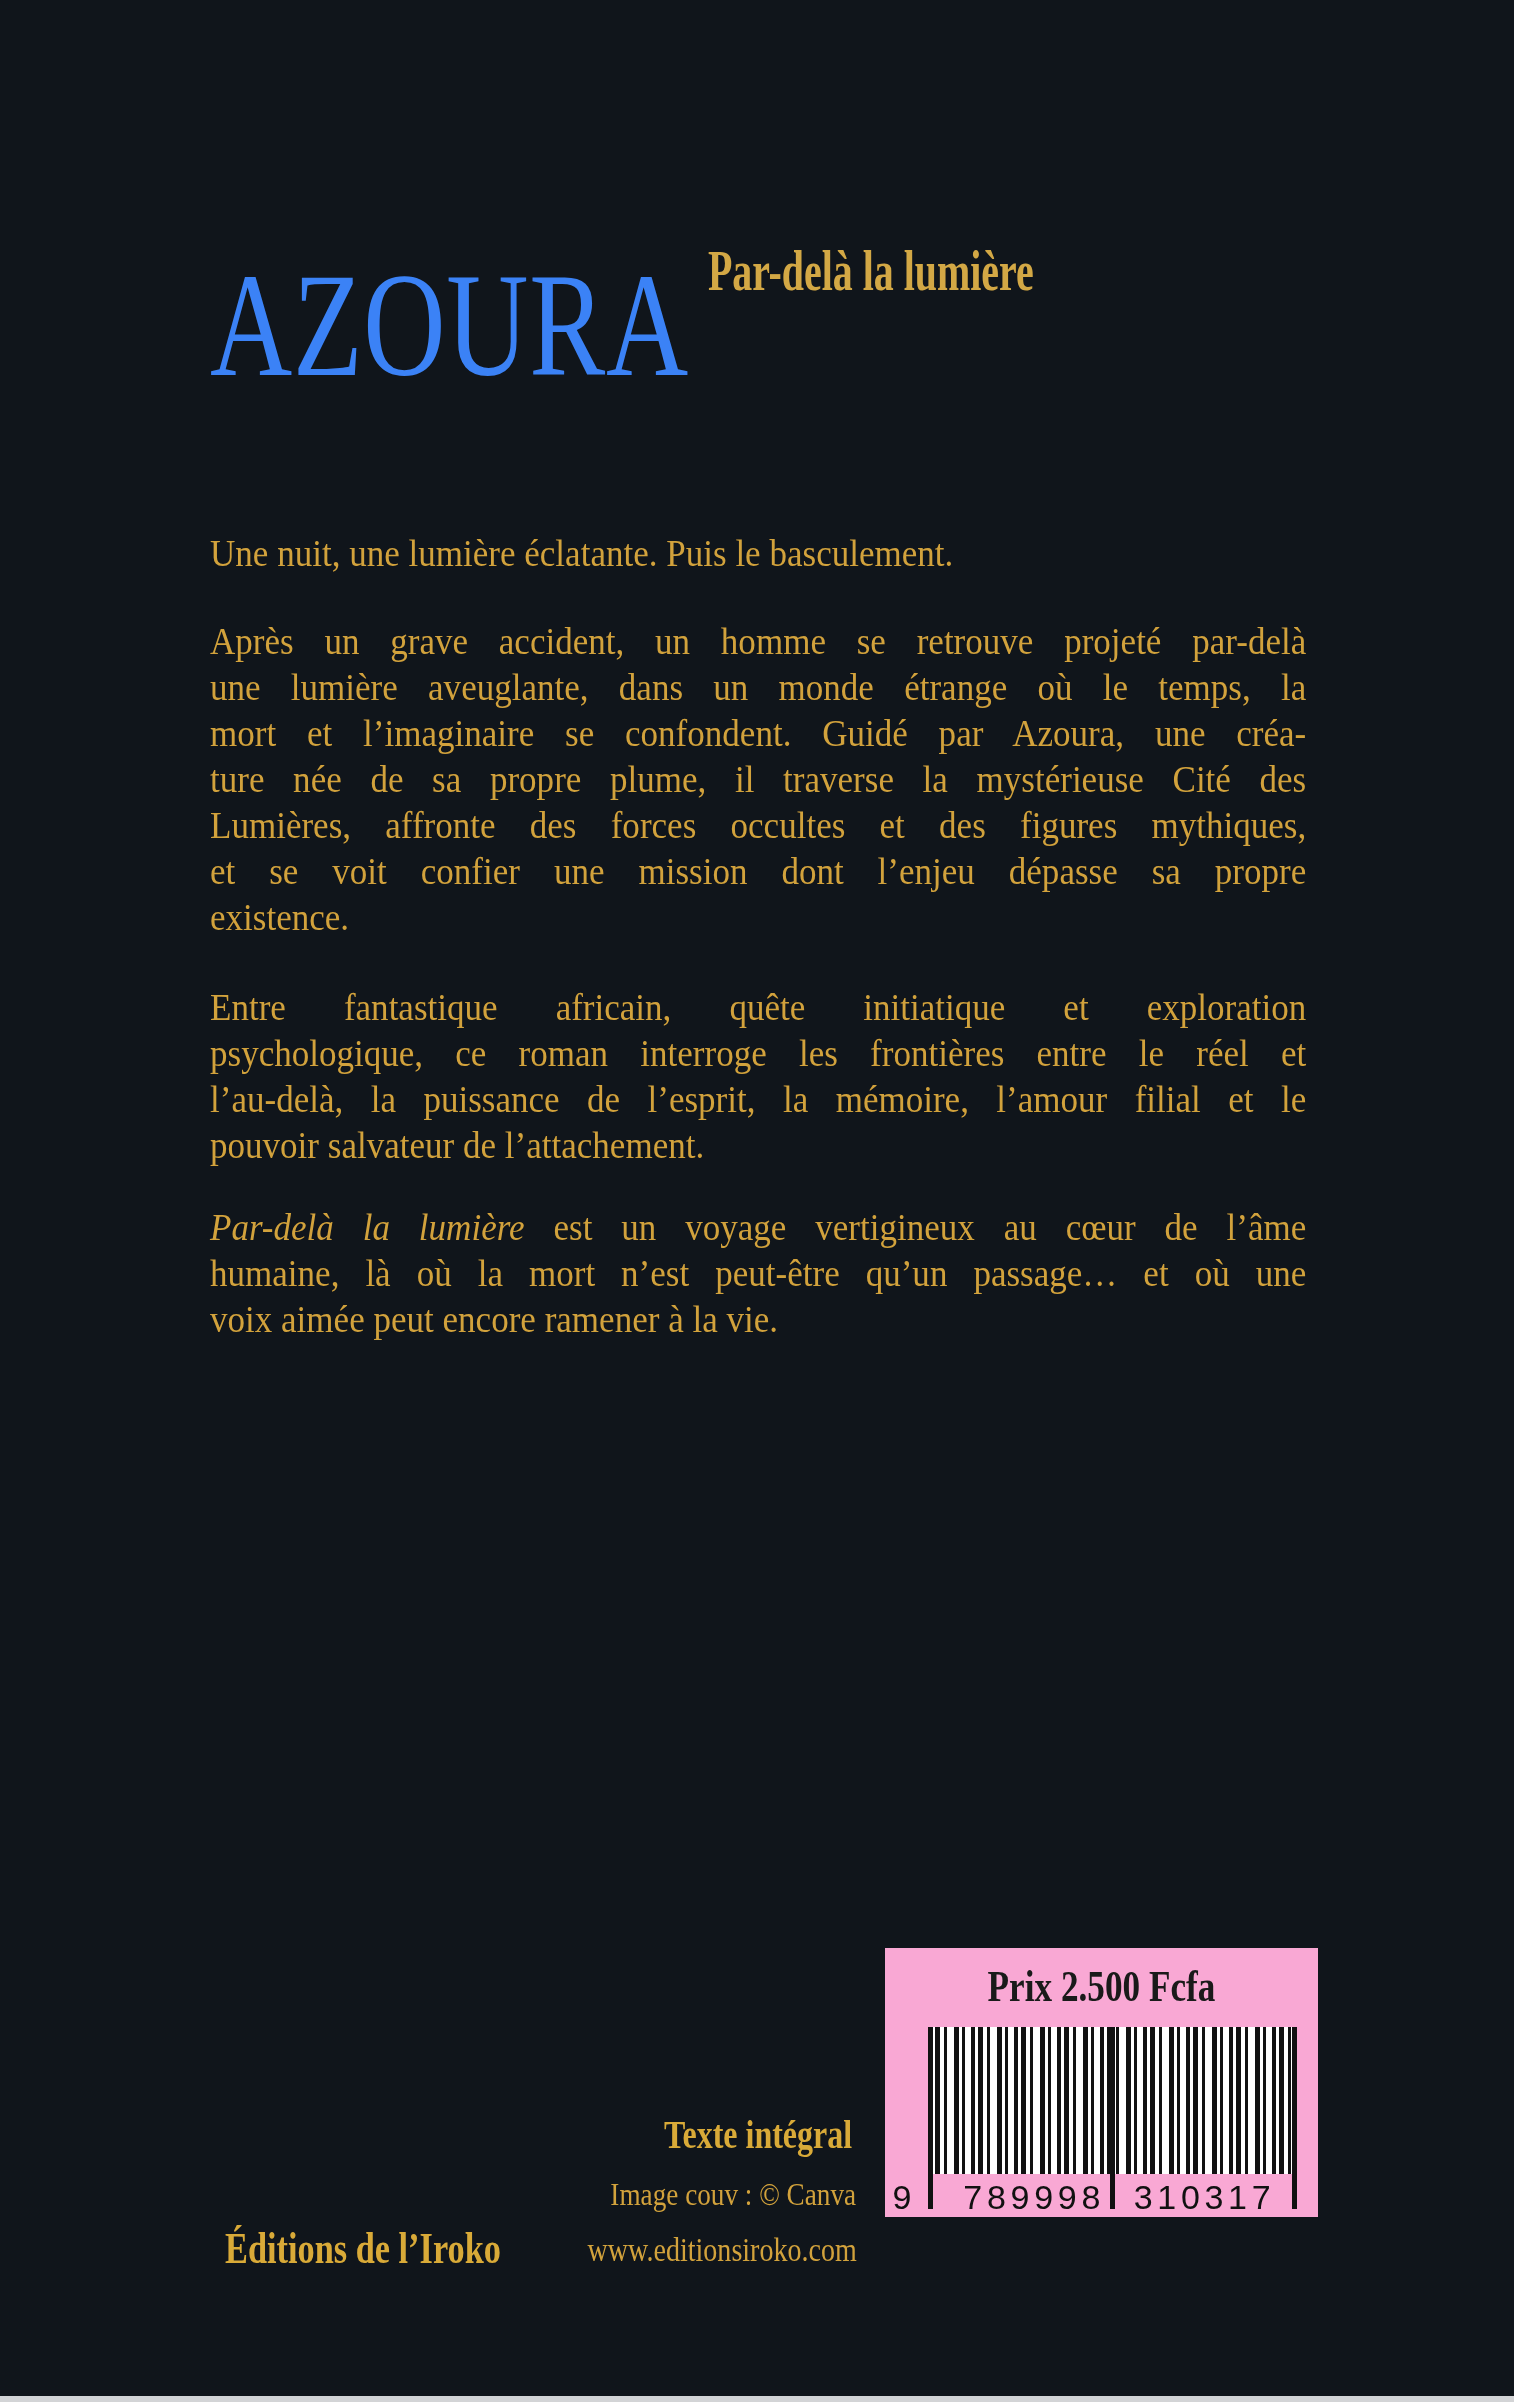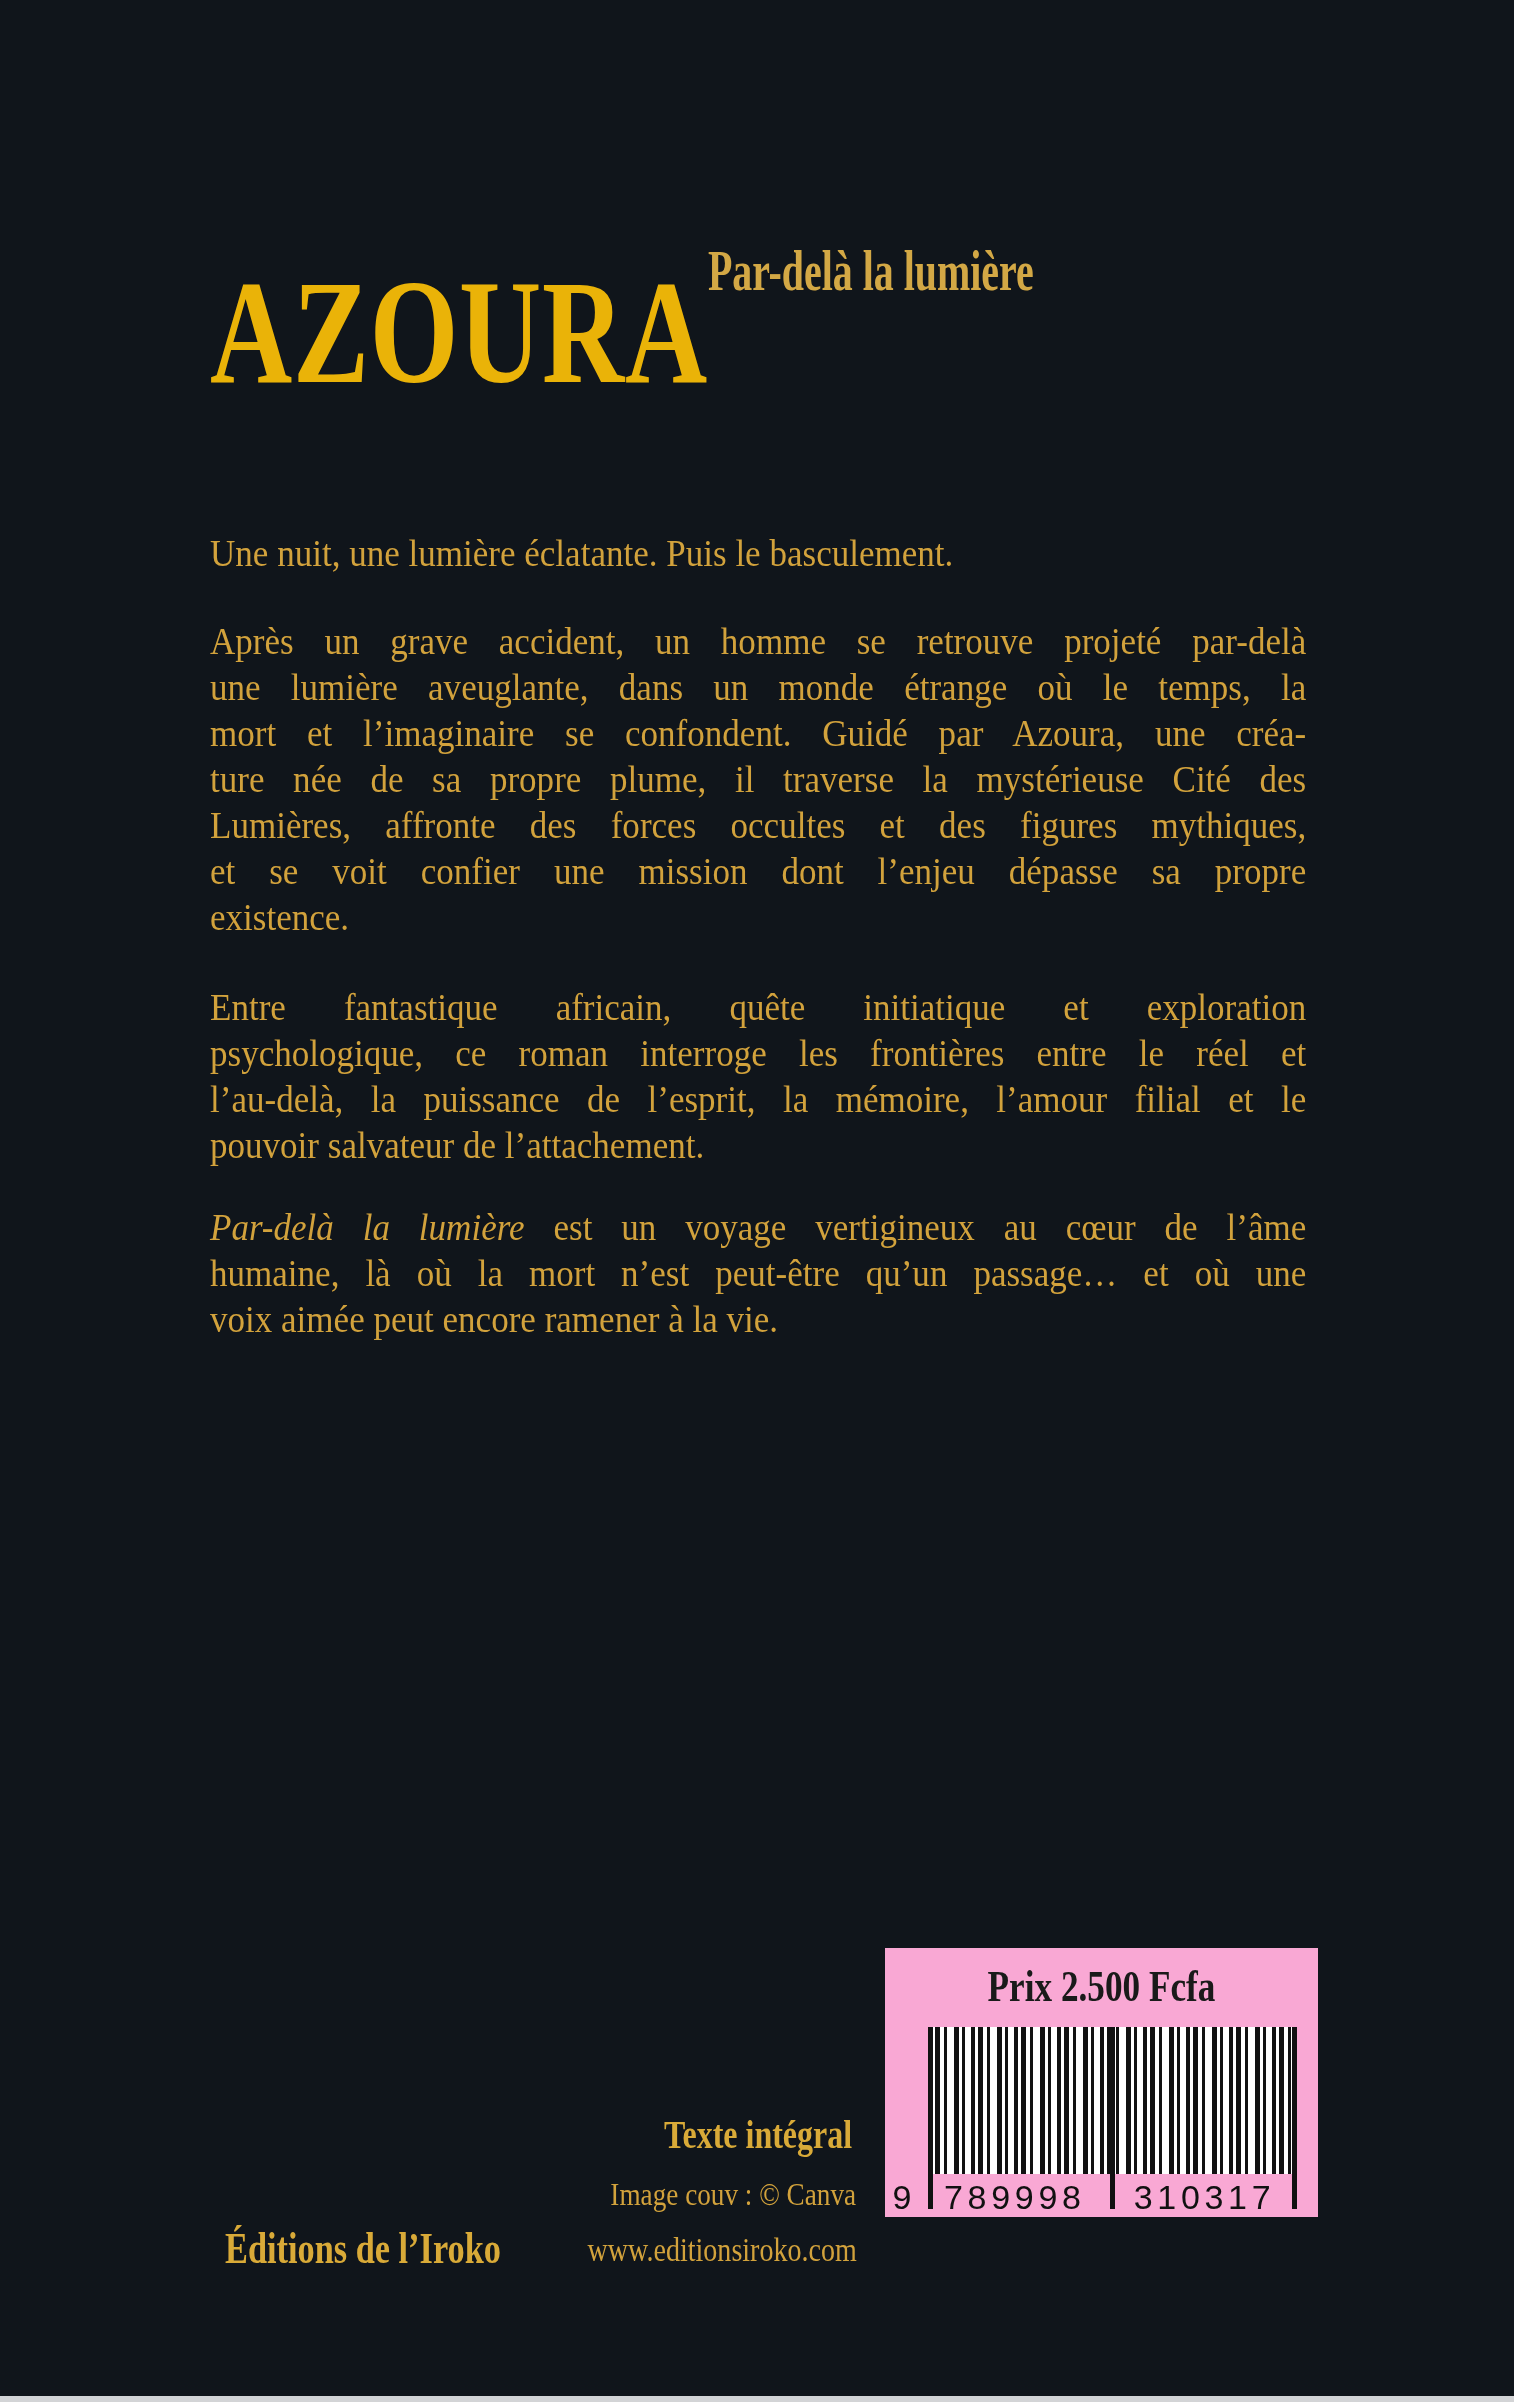--- a/index.html
+++ b/index.html
@@ -3,23 +3,23 @@
 <meta charset="utf-8">
 <style>
   html,body{margin:0;padding:0;background:#000;}
   .page{
     position:relative;width:1514px;height:2403px;overflow:hidden;
     background:#10151b;
     font-family:"Liberation Serif", serif;
   }
   
   .title{
-    position:absolute;left:210px;top:159px;
-    font-size:148px;font-weight:bold;line-height:1;
-    color:#eab308;white-space:nowrap;
+    position:absolute;left:210px;top:152px;
+    font-size:148px;font-weight:normal;line-height:1;
+    color:#3b82f6;white-space:nowrap;
   }
   .title-inner{display:inline-block;transform:scaleX(0.77);transform-origin:0 0;letter-spacing:0.9px;}
   .subtitle{
     position:absolute;left:708px;top:242px;
     font-size:57px;font-weight:bold;line-height:1;
     color:#d3a845;white-space:nowrap;
   }
   .subtitle-inner{display:inline-block;transform:scaleX(0.70);transform-origin:0 0;}
   
   .synopsis{
@@ -73,21 +73,21 @@
       #111 16px 19px,#fff 19px 25.6px,#111 25.6px 31px,#fff 31px 34px,
       #111 34px 37px,#fff 37px 43px);
   }
   .guard{position:absolute;top:79px;width:4.7px;height:182px;background:#111;}
   .guard.g-left{left:43px;}
   .guard.g-mid{left:225px;}
   .guard.g-right{left:407px;}
   .digits{position:absolute;top:230px;left:0;width:433px;height:38px;
     font-family:"Liberation Sans", sans-serif;font-size:34px;color:#111;}
   .digit-system{position:absolute;left:7.6px;top:0;}
-  .digit-group1{position:absolute;left:59px;top:0;width:161px;text-align:left;letter-spacing:4.7px;}
+  .digit-group1{position:absolute;left:59px;top:0;width:161px;text-align:right;letter-spacing:4.7px;}
   .digit-group2{position:absolute;left:238px;top:0;width:163px;text-align:center;letter-spacing:4.7px;}
   
   .bottom-strip{position:absolute;left:0;top:2396px;width:1514px;height:6.6px;background:#d3d4d6;}
 </style>
 </head>
 <body>
 
 <div class="page">
 
   <h1 class="title"><span class="title-inner">AZOURA</span></h1>

